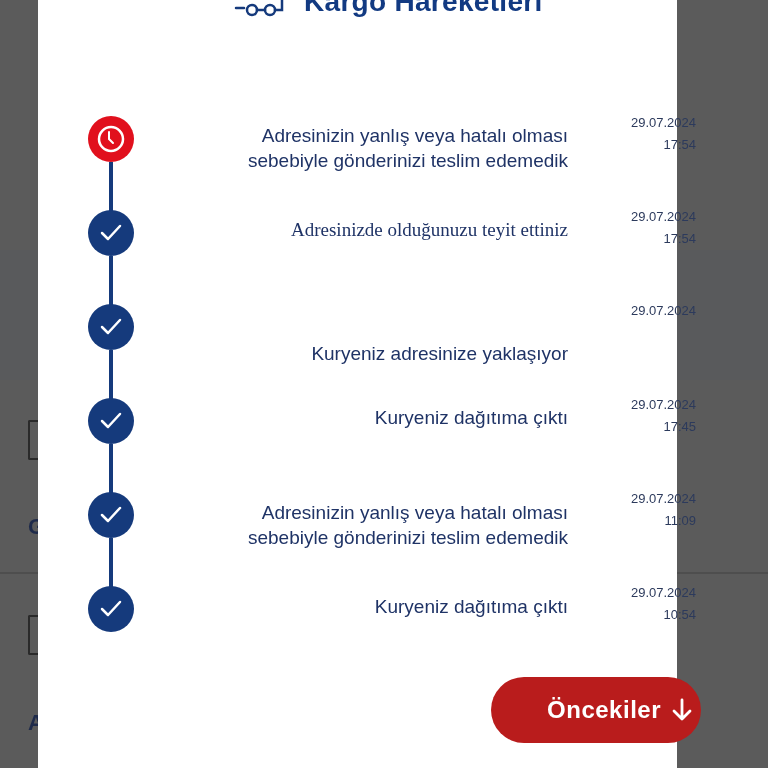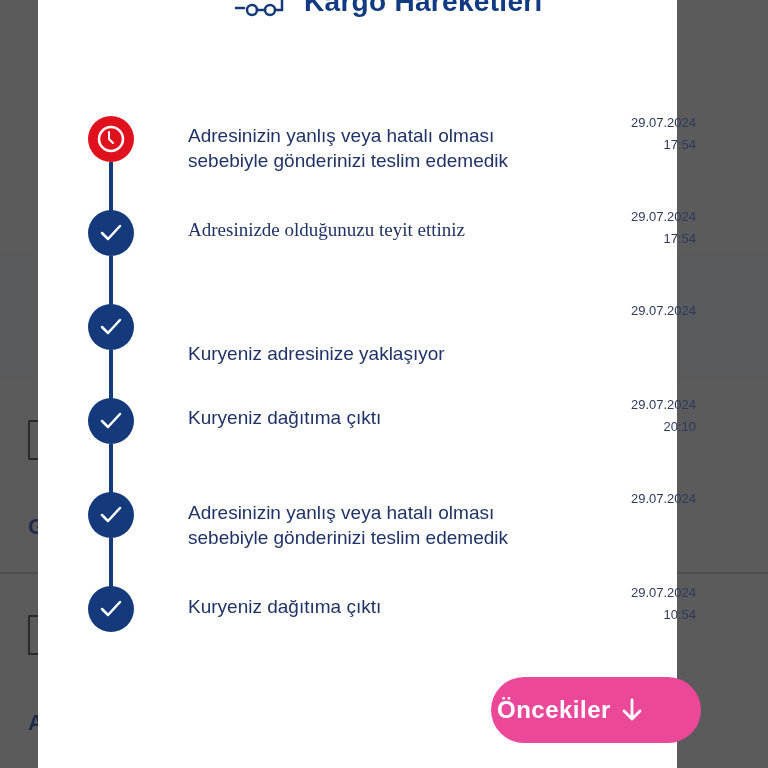--- a/index.html
+++ b/index.html
@@ -12,23 +12,23 @@
   .modal { position:absolute; left:38px; top:0; width:639px; height:768px; background:#ffffff; }
   .header { position:absolute; left:190px; top:-18px; height:40px; display:flex; align-items:center; gap:18px; }
   .header .title { font-size:28px; font-weight:bold; color:#123a82; letter-spacing:0.3px; }
   .truck { width:58px; height:32px; }
   .timeline { position:absolute; left:0; top:0; width:100%; }
   .row { position:absolute; left:0; width:100%; }
   .node { position:absolute; left:50px; width:46px; height:46px; border-radius:50%; display:flex; align-items:center; justify-content:center; }
   .node.done { background:#153a7c; }
   .node.fail { background:#e1101d; }
   .connector { position:absolute; left:71px; width:4px; background:#153a7c; }
-  .msg { position:absolute; left:150px; width:380px; font-size:19px; line-height:25px; color:#1f3366; }
+  .msg { position:absolute; left:150px; width:380px; font-size:19px; line-height:25px; color:#1f3366;text-align:right; }
   .time { position:absolute; left:540px; width:118px; text-align:right; font-size:13px; line-height:22px; color:#2c3a5c; }
-  .btn { position:absolute; left:453px; top:677px; width:210px; height:66px; border-radius:33px; background:#ec4899; color:#fff; border:none; display:flex; align-items:center; justify-content:flex-start; gap:8px; font-size:24px; font-weight:bold; letter-spacing:0.5px; font-family:"Liberation Sans", sans-serif; }
+  .btn { position:absolute; left:453px; top:677px; width:210px; height:66px; border-radius:33px; background:#b91c1c; color:#fff; border:none; display:flex; align-items:center; justify-content:flex-end; gap:8px; font-size:24px; font-weight:bold; letter-spacing:0.5px; font-family:"Liberation Sans", sans-serif; }
 </style>
 </head>
 <body>
 
 <div class="backdrop"></div>
 <div class="bg-band" style="top:250px;height:130px;"></div>
 <div class="bg-line" style="top:572px;"></div>
 <div class="bg-icon" style="top:420px;"></div>
 <div class="bg-letter" style="top:514px;">G</div>
 <div class="bg-icon" style="top:615px;"></div>
@@ -100,33 +100,34 @@
 
     <div class="row" style="top:0;">
       <div class="node done" style="top:398px;">
         <svg width="26" height="26" viewBox="0 0 26 26">
           <path d="M4 13 L10 19 L22 6" fill="none" stroke="#fff" stroke-width="2.5" stroke-linecap="round" stroke-linejoin="round"></path>
         </svg>
       </div>
       <div class="msg" style="top:405px;">Kuryeniz dağıtıma çıktı</div>
       <div class="time" style="top:394px;">
         <div>29.07.2024</div>
-        <div>20:10</div>
+        <div>17:45</div>
       </div>
     </div>
 
     <div class="row" style="top:0;">
       <div class="node done" style="top:492px;">
         <svg width="26" height="26" viewBox="0 0 26 26">
           <path d="M4 13 L10 19 L22 6" fill="none" stroke="#fff" stroke-width="2.5" stroke-linecap="round" stroke-linejoin="round"></path>
         </svg>
       </div>
       <div class="msg" style="top:500px;">Adresinizin yanlış veya hatalı olması sebebiyle gönderinizi teslim edemedik</div>
       <div class="time" style="top:488px;">
         <div>29.07.2024</div>
+        <div>11:09</div>
       </div>
     </div>
 
     <div class="row" style="top:0;">
       <div class="node done" style="top:586px;">
         <svg width="26" height="26" viewBox="0 0 26 26">
           <path d="M4 13 L10 19 L22 6" fill="none" stroke="#fff" stroke-width="2.5" stroke-linecap="round" stroke-linejoin="round"></path>
         </svg>
       </div>
       <div class="msg" style="top:594px;">Kuryeniz dağıtıma çıktı</div>

